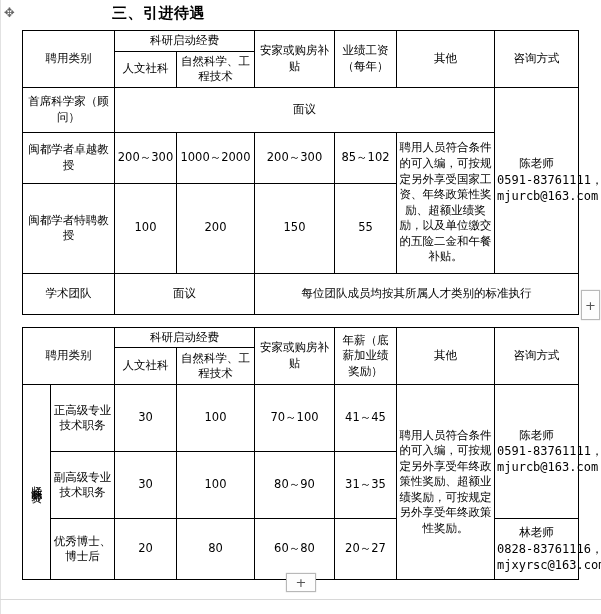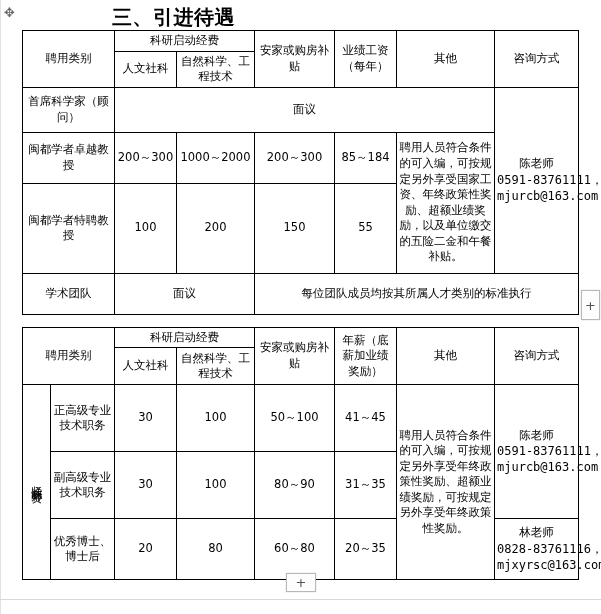--- a/index.html
+++ b/index.html
@@ -24,21 +24,21 @@
   .heading-row {
     position: relative;
     height: 30px;
     padding-top: 6px;
     box-sizing: border-box;
   }
   .heading-title {
     position: absolute;
     left: 112px;
     top: 4px;
-    font-size: 20px;
+    font-size: 15px;
     font-weight: bold;
     font-family: "DejaVu Sans", sans-serif;
     letter-spacing: 0.5px;
   }
   .heading-unit {
     position: absolute;
     right: 52px;
     top: 6px;
     font-size: 13px;
   }
@@ -192,21 +192,21 @@
           <span class="contact-line mono">0591-83761111，</span>
           <span class="contact-line mono">mjurcb@163.com</span>
         </td>
       </tr>
 
       <tr>
         <td style="height:46px">闽都学者卓越教授</td>
         <td>200～300</td>
         <td>1000～2000</td>
         <td>200～300</td>
-        <td>85～184</td>
+        <td>85～102</td>
         <td rowspan="2" class="note">聘用人员符合条件的可入编，可按规定另外享受国家工资、年终政策性奖励、超额业绩奖励，以及单位缴交的五险二金和午餐补贴。</td>
       </tr>
 
       <tr>
         <td style="height:85px">闽都学者特聘教授</td>
         <td>100</td>
         <td>200</td>
         <td>150</td>
         <td>55</td>
       </tr>
@@ -246,21 +246,21 @@
         <td class="hdr">自然科学、工程技术</td>
       </tr>
 
       <tr>
         <td rowspan="3">
           <span class="vertlabel">紧缺师资</span>
         </td>
         <td style="height:62px">正高级专业技术职务</td>
         <td>30</td>
         <td>100</td>
-        <td>50～100</td>
+        <td>70～100</td>
         <td>41～45</td>
         <td rowspan="3" class="note">聘用人员符合条件的可入编，可按规定另外享受年终政策性奖励、超额业绩奖励，可按规定另外享受年终政策性奖励。</td>
         <td rowspan="2" class="contact">
           <span class="contact-line">陈老师</span>
           <span class="contact-line mono">0591-83761111，</span>
           <span class="contact-line mono">mjurcb@163.com</span>
         </td>
       </tr>
 
       <tr>
@@ -269,21 +269,21 @@
         <td>100</td>
         <td>80～90</td>
         <td>31～35</td>
       </tr>
 
       <tr>
         <td style="height:56px">优秀博士、博士后</td>
         <td>20</td>
         <td>80</td>
         <td>60～80</td>
-        <td>20～35</td>
+        <td>20～27</td>
         <td class="contact">
           <span class="contact-line">林老师</span>
           <span class="contact-line mono">0828-83761116，</span>
           <span class="contact-line mono">mjxyrsc@163.com</span>
         </td>
       </tr>
     </tbody>
   </table>
 
   <div class="handle-right">+</div>

